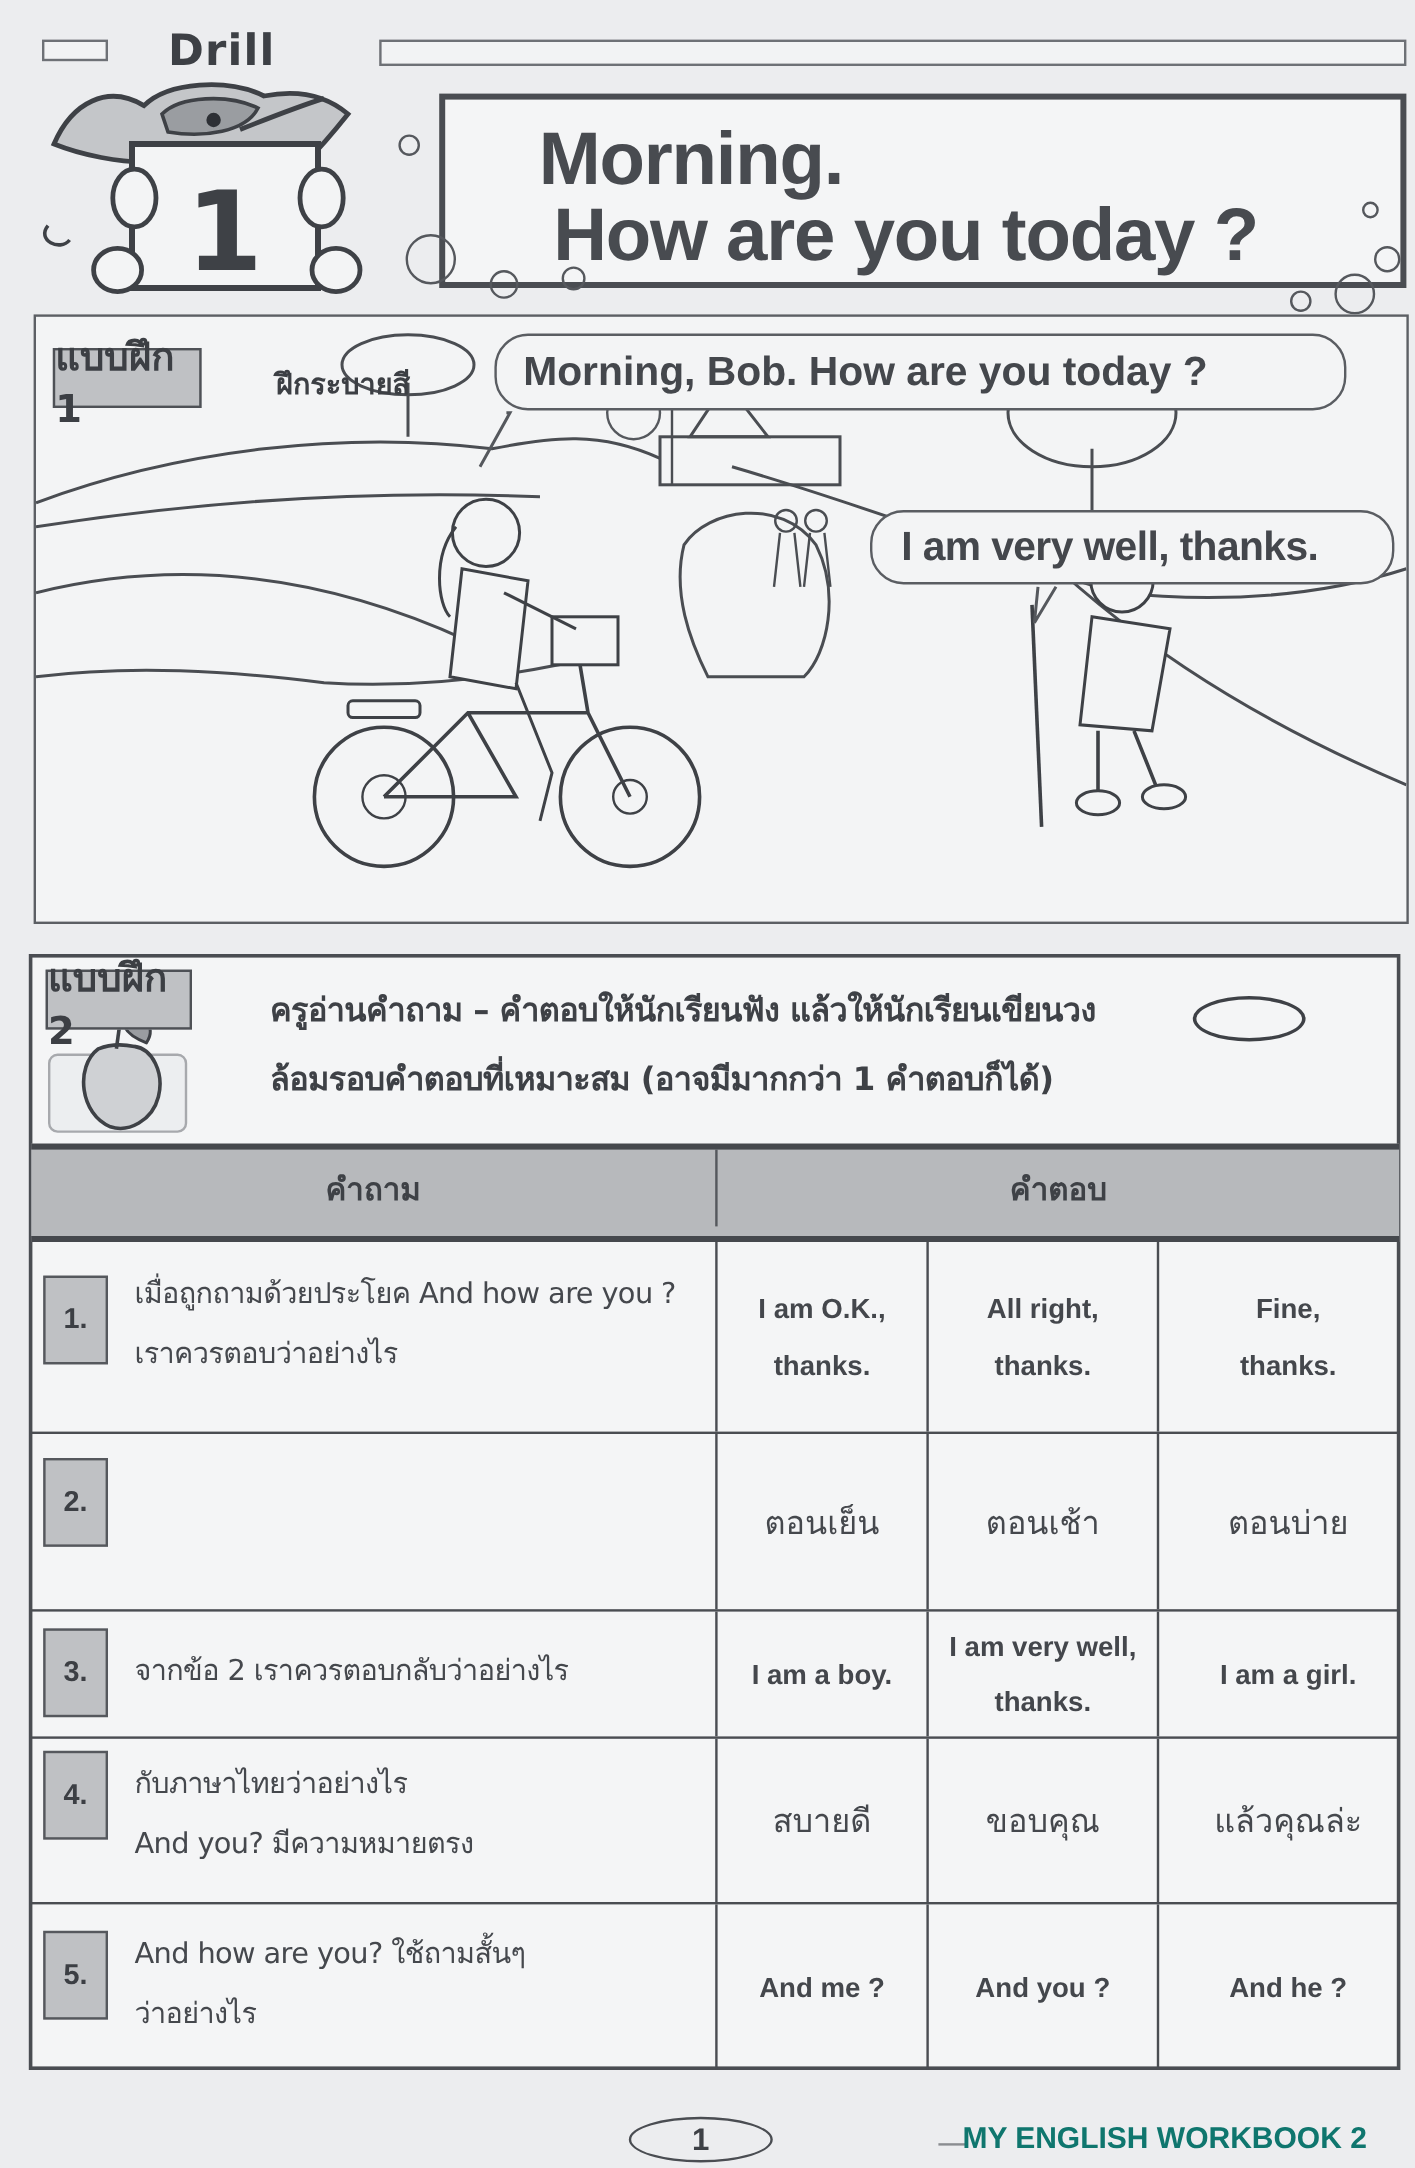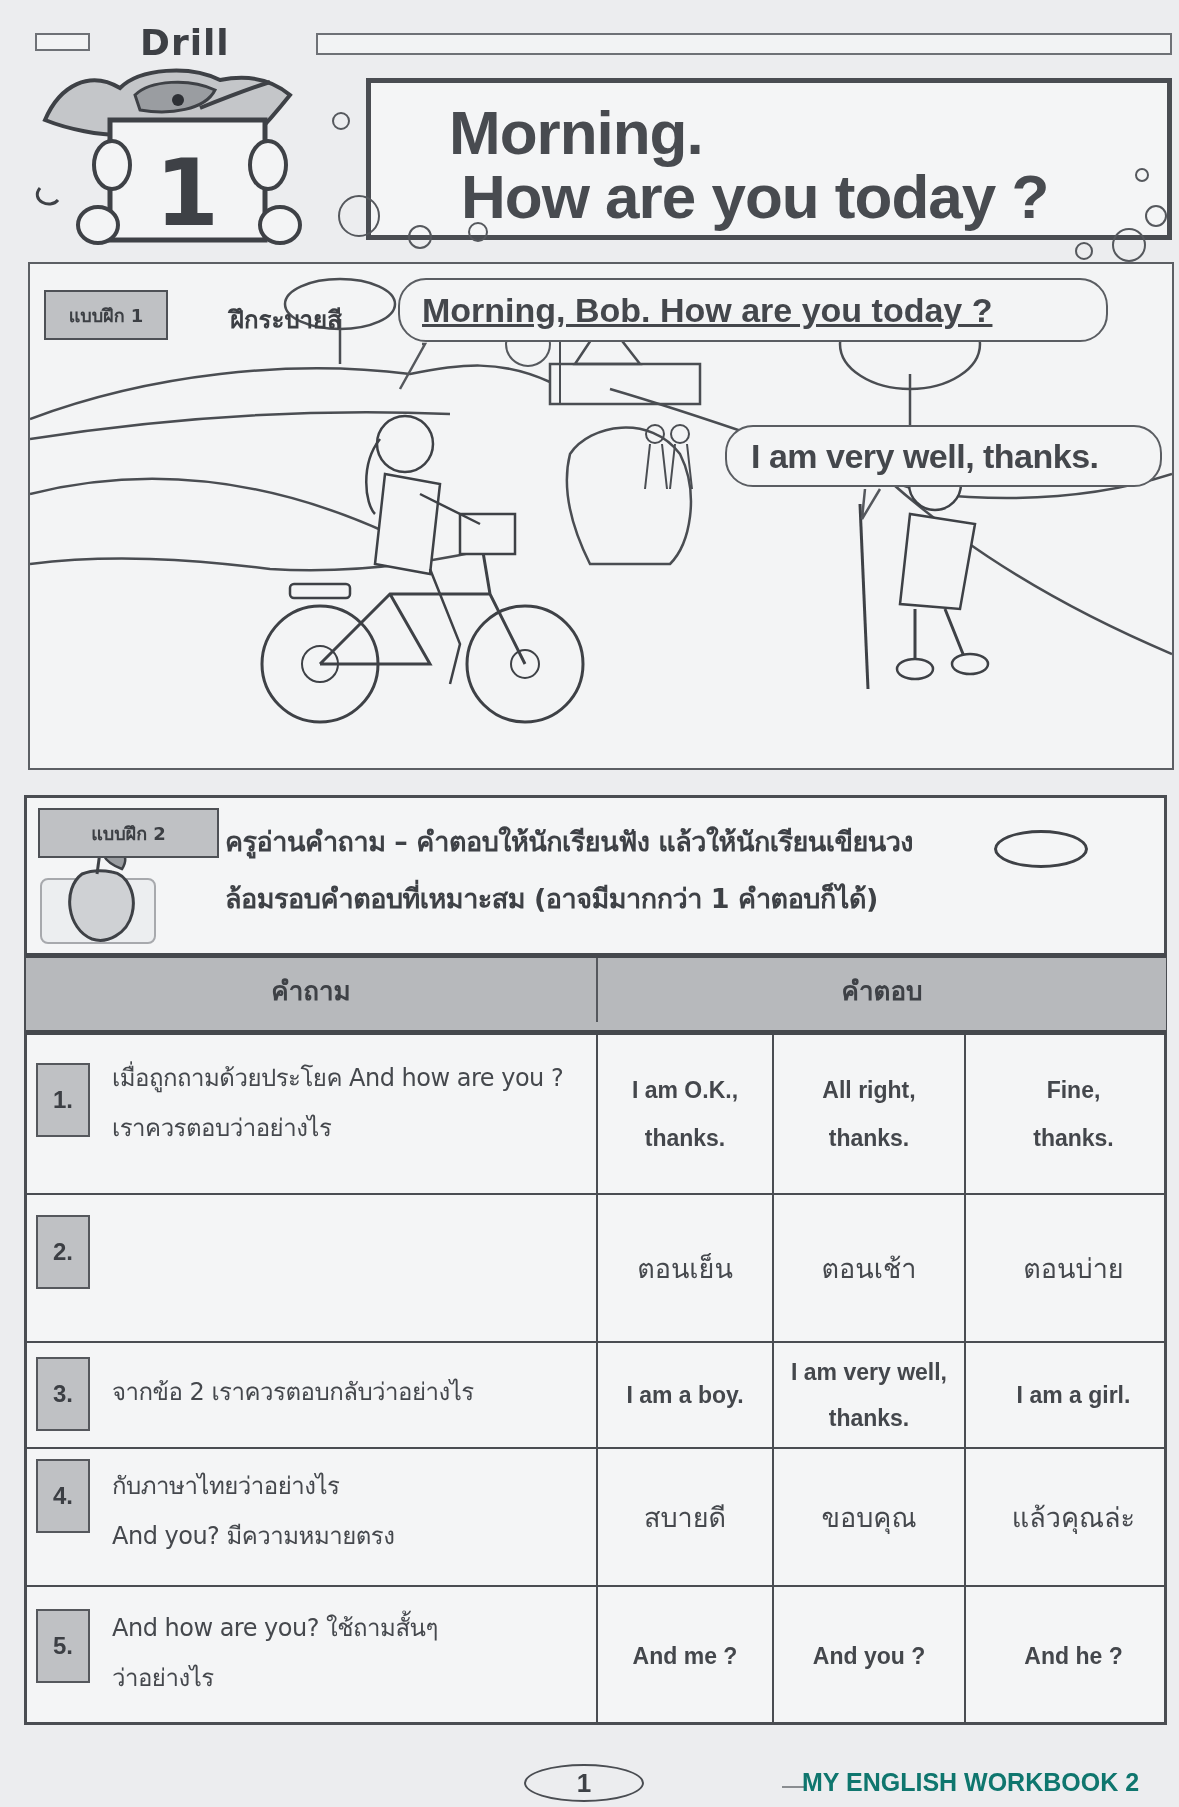--- a/index.html
+++ b/index.html
@@ -13,31 +13,31 @@
 
   .mascot { position: absolute; left: 30px; top: 60px; width: 300px; height: 185px; }
 
   .title-box { position: absolute; left: 366px; top: 78px; width: 806px; height: 162px; border: 5px solid #4a4d52; border-right-width: 5px; background: #f4f5f6; }
   .title-line1 { position: absolute; left: 78px; top: 14px; font-size: 62px; font-weight: 700; color: #484b50; font-family: "Liberation Sans", sans-serif; letter-spacing: -1px; }
   .title-line2 { position: absolute; left: 90px; top: 78px; font-size: 62px; font-weight: 700; color: #484b50; font-family: "Liberation Sans", sans-serif; letter-spacing: -1px; }
   .bubble { position: absolute; border: 2.5px solid #55585d; border-radius: 50%; background: transparent; }
 
   
   .ex1-frame { position: absolute; left: 28px; top: 262px; width: 1146px; height: 508px; border: 2px solid #5c5f64; background: #f3f4f5; }
-  .ex-label { position: absolute; background: #bfc1c4; border: 2px solid #4e5156; font-size: 18px; font-weight: 700; color: #3c3f44; display: flex; align-items: center; justify-content: center; font-family: "DejaVu Sans", sans-serif; }
+  .ex-label { position: absolute; background: #bfc1c4; border: 2px solid #4e5156; font-size: 32px; font-weight: 700; color: #3c3f44; display: flex; align-items: center; justify-content: center; font-family: "DejaVu Sans", sans-serif; }
   .ex1-label { left: 44px; top: 290px; width: 124px; height: 50px; }
   .ex1-sub { position: absolute; left: 230px; top: 300px; font-size: 24px; font-weight: 700; color: #3c3f44; font-family: "DejaVu Sans", sans-serif; }
   .speech { position: absolute; border: 2.5px solid #5a5d62; border-radius: 28px; background: #f3f4f5; font-weight: 700; color: #44474c; white-space: nowrap; display: flex; align-items: center; }
-  .speech1 { left: 398px; top: 278px; width: 710px; height: 64px; font-size: 34px; padding-left: 22px; text-decoration: underline; }
+  .speech1 { left: 412px; top: 278px; width: 710px; height: 64px; font-size: 34px; padding-left: 22px; }
   .speech2 { left: 725px; top: 425px; width: 437px; height: 62px; font-size: 34px; padding-left: 24px; letter-spacing: -0.5px; }
   .scene { position: absolute; left: 30px; top: 264px; width: 1142px; height: 504px; }
 
   
   .ex2-frame { position: absolute; left: 24px; top: 795px; width: 1143px; height: 930px; border: 3px solid #4a4d52; background: #f4f5f6; }
-  .ex2-label { left: 38px; top: 808px; width: 181px; height: 50px; }
+  .ex2-label { left: 38px; top: 808px; width: 122px; height: 50px; }
   .ex2-inst1 { position: absolute; left: 225px; top: 820px; font-size: 27px; font-weight: 700; color: #3e4146; font-family: "DejaVu Sans", sans-serif; letter-spacing: -0.5px; }
   .ex2-inst2 { position: absolute; left: 225px; top: 877px; font-size: 27px; font-weight: 700; color: #3e4146; font-family: "DejaVu Sans", sans-serif; letter-spacing: -0.5px; }
   .ex2-oval { position: absolute; left: 994px; top: 830px; width: 94px; height: 38px; border: 3px solid #3e4146; border-radius: 50%; }
   .apple-card { position: absolute; left: 40px; top: 878px; width: 116px; height: 66px; border: 2px solid #a7a9ad; border-radius: 8px; background: #eceef0; }
   .apple { position: absolute; left: 62px; top: 844px; width: 82px; height: 100px; }
 
   .tbl-head { position: absolute; left: 26px; top: 953px; width: 1140px; height: 82px; background: #b7b9bc; border-top: 5px solid #45484d; border-bottom: 5px solid #45484d; }
   .th { position: absolute; top: 0; height: 64px; display: flex; align-items: center; justify-content: center; font-size: 26px; font-weight: 700; color: #3e4146; font-family: "DejaVu Sans", sans-serif; }
   .th-q { left: 0; width: 570px; }
   .th-a { left: 570px; width: 570px; border-left: 2px solid #55585d; }

